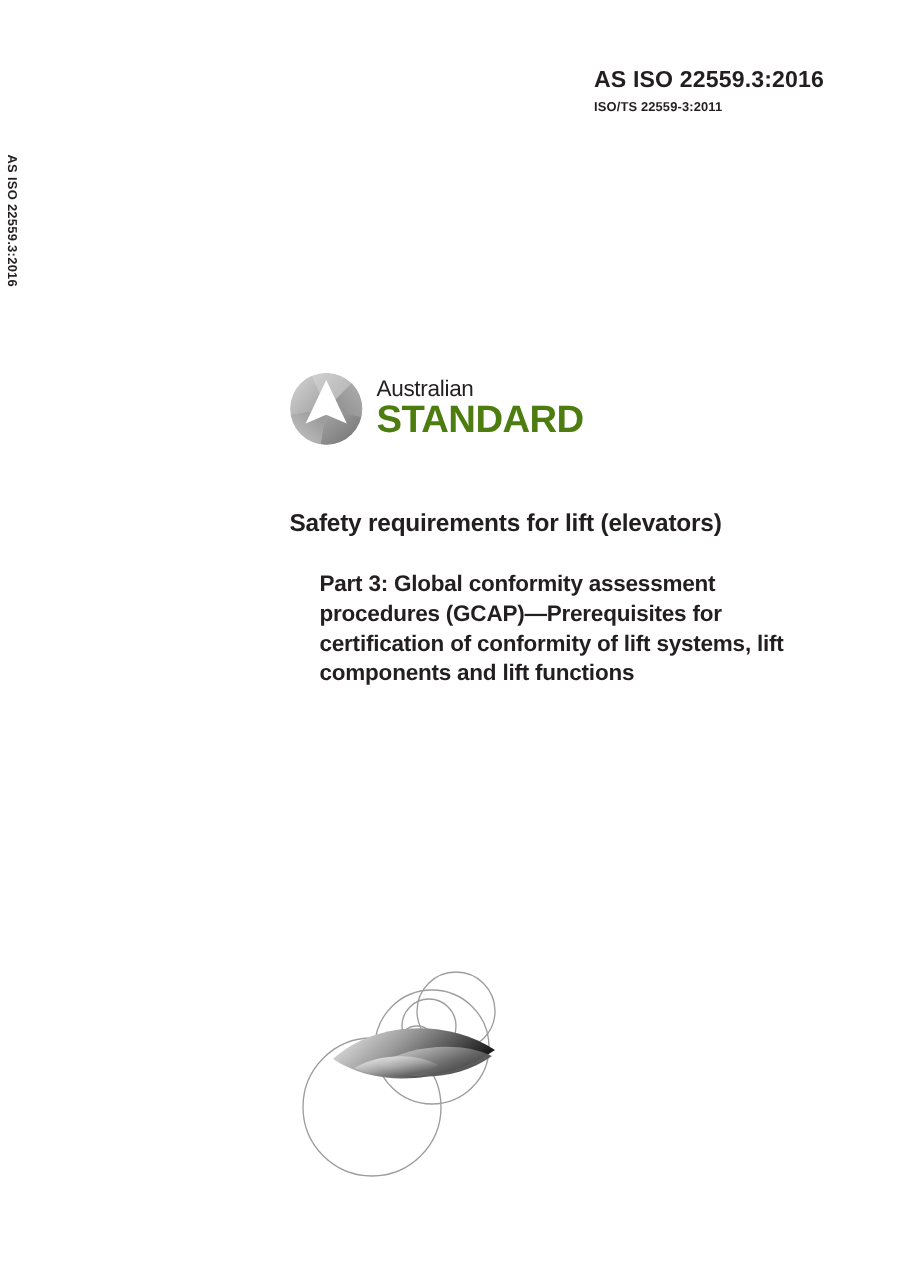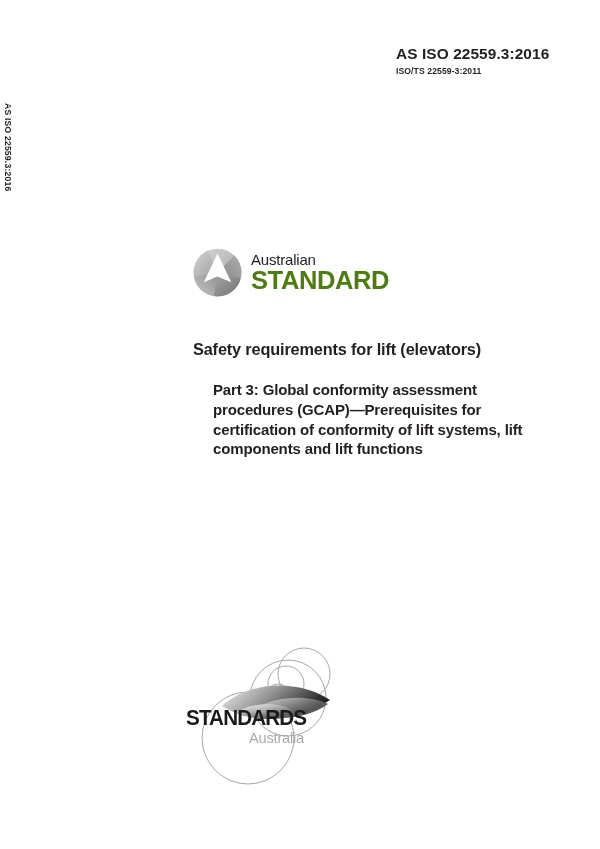--- a/index.html
+++ b/index.html
@@ -244,19 +244,15 @@
         <circle cx="126" cy="48" r="26"></circle>
         <circle cx="108" cy="58" r="18"></circle>
         <circle cx="100" cy="70" r="12"></circle>
       </g>
 
       <path d="M44 80 C70 56, 118 52, 152 74 C120 96, 74 100, 44 80 Z" fill="url(#leafA)"></path>
       <path d="M74 84 C96 70, 130 68, 150 78 C128 94, 94 96, 74 84 Z" fill="url(#leafB)" opacity="0.95"></path>
       <path d="M58 86 C76 76, 100 76, 114 84 C98 94, 74 94, 58 86 Z" fill="url(#leafC)" opacity="0.85"></path>
     </svg>
 
-    <div class="sa-wordmark">
-      <div class="sa-standards">STANDARDS</div>
-      <div class="sa-australia">Australia</div>
-    </div>
   </div>
 
 </div>
 
 </body></html>

